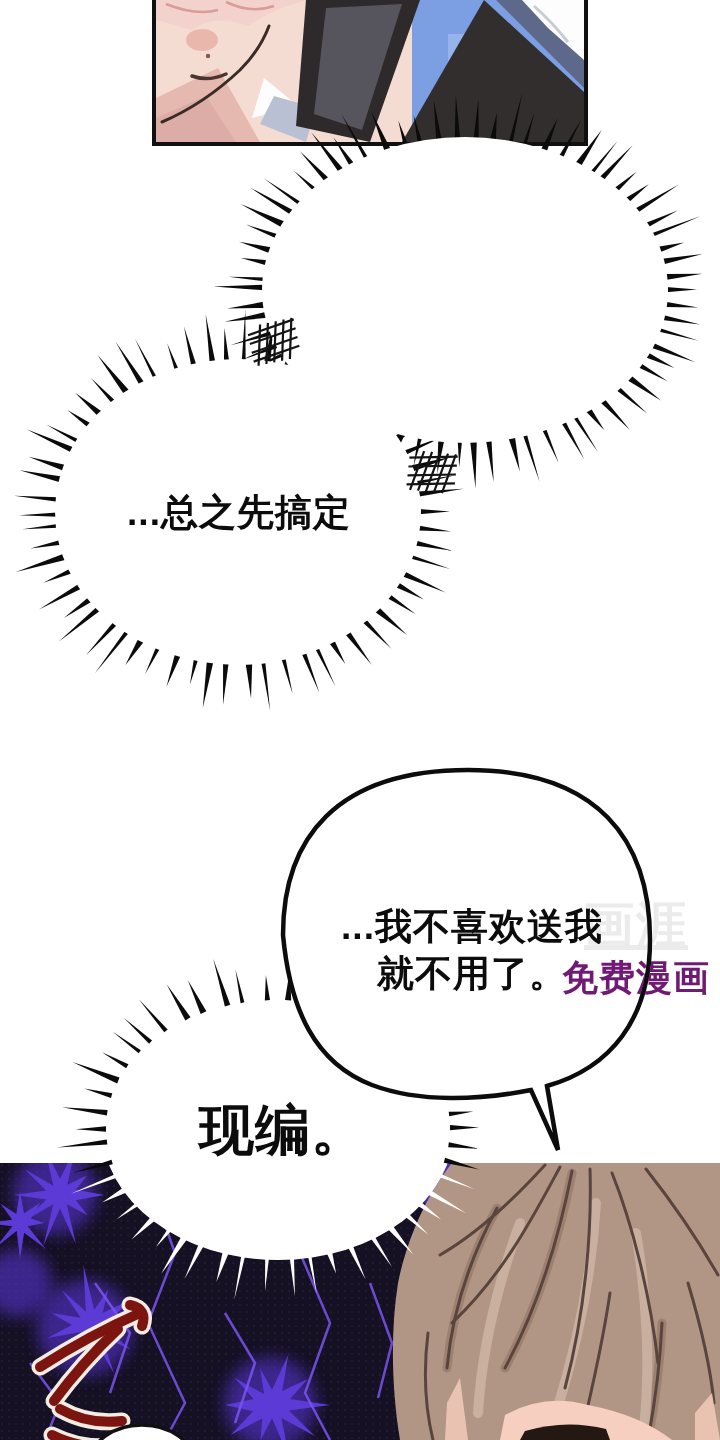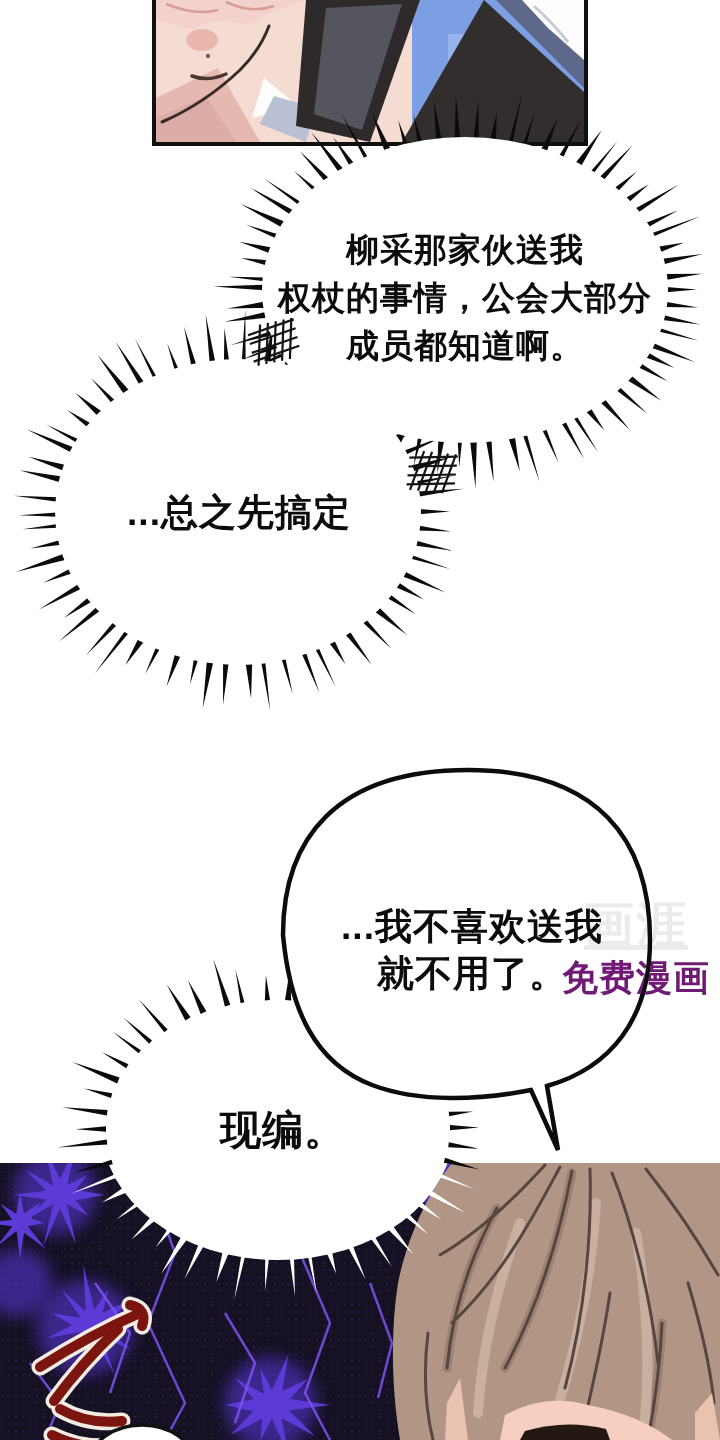--- a/index.html
+++ b/index.html
@@ -23,21 +23,21 @@
   
   .overlay{left:0;top:0;width:720px;height:1440px;z-index:2;pointer-events:none;}
   
   .speech{
     z-index:3;text-align:center;color:#0c0c0c;font-weight:800;
     white-space:nowrap;transform:translate(-50%,-50%);letter-spacing:1px;
   }
   .speech.b1{left:465px;top:298px;font-size:33px;line-height:48px;}
   .speech.b2{left:239px;top:512px;font-size:37px;line-height:47px;text-align:center;}
   .speech.b3{left:472px;top:950px;font-size:37px;line-height:47px;}
-  .speech.b4{left:283px;top:1130px;font-size:41px;line-height:48px;}
+  .speech.b4{left:283px;top:1130px;font-size:55px;line-height:48px;}
   .speech span{display:block;}
   
   .watermark{
     z-index:4;left:556px;top:892px;width:160px;text-align:center;
     mix-blend-mode:darken;pointer-events:none;
   }
   .watermark .logo{
     font-size:50px;font-weight:900;color:#ebebeb;letter-spacing:2px;line-height:66px;
     font-family:"Liberation Sans","DejaVu Sans",sans-serif;
     text-decoration:underline;
@@ -376,25 +376,20 @@
         <polygon points="190.54115206634503,1017.3505499131155 185.3414883944958,1020.546132723971 166.64191991724238,984.2912147172899" fill="#0b0b0b"></polygon>
         <polygon points="206.3813191042005,1011.2494712578506 200.67293618777416,1013.9914489823221 187.92432525004028,980.1377853519796" fill="#0b0b0b"></polygon>
         <polygon points="230.29332819691527,1004.7924602256337 224.89381499224808,1006.447511900928 213.29459859395874,958.9703891458203" fill="#0b0b0b"></polygon>
         <polygon points="244.36945478947368,1002.3605600901262 240.59667785864232,1003.1567752382196 235.44360564434317,969.402966103458" fill="#0b0b0b"></polygon>
         <polygon points="270.0084778471583,1000.0827546048455 264.8246081147733,1000.4023326206958 265.87199963476496,975.1885314291546" fill="#0b0b0b"></polygon>
         <polygon points="291.20133458675025,1000.4033388385582 285.0242620973187,1000.0395263917491 289.9335321684515,969.3076886562001" fill="#0b0b0b"></polygon>
         <polygon points="449.22366852959544,1116.312652306268 448.7290992718745,1111.7996808943137 473.24501310119217,1111.396606670932" fill="#0b0b0b"></polygon>
       </g>
     </svg>
 
-  <div class="abs speech b1">
-    <span>柳采那家伙送我</span>
-    <span>权杖的事情，公会大部分</span>
-    <span>成员都知道啊。</span>
-  </div>
   <div class="abs speech b2">
     <span>...总之先搞定</span>
   </div>
   <div class="abs speech b3">
     <span>...我不喜欢送我</span>
     <span>就不用了。</span>
   </div>
   <div class="abs speech b4">
     <span>现编。</span>
   </div>

